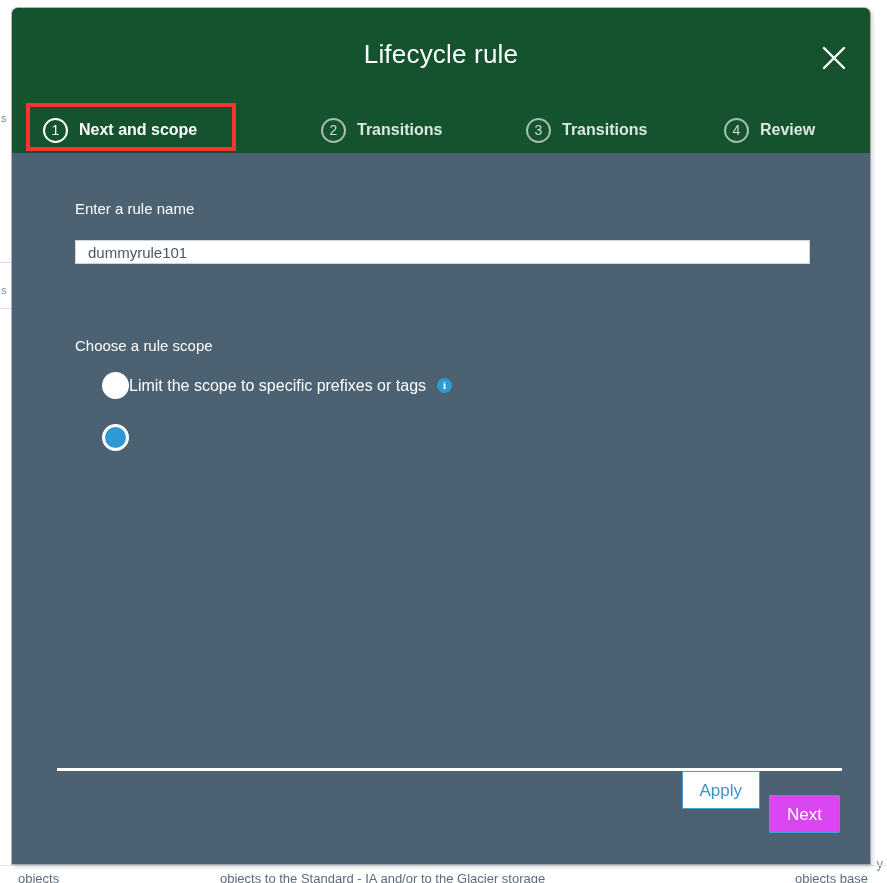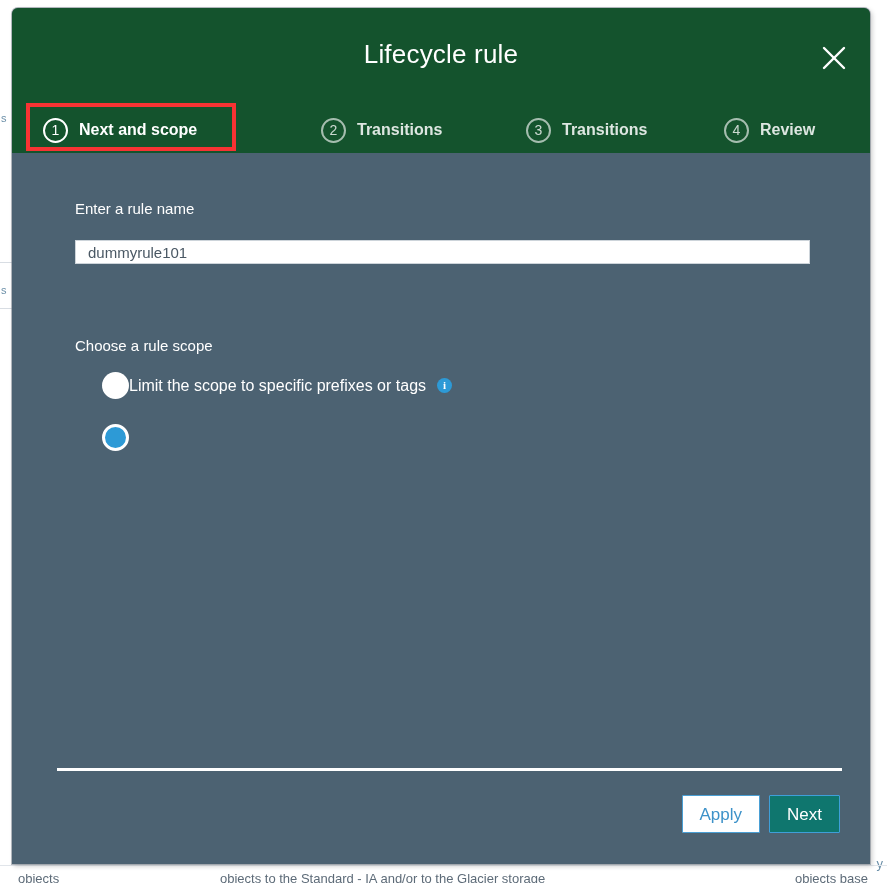--- a/index.html
+++ b/index.html
@@ -273,23 +273,24 @@
     cursor: pointer;
     box-sizing: border-box;
     border-radius: 1px;
   }
   .btn-cancel {
     background: #ffffff;
     color: #3d92c9;
     border: 1px solid #4a9fd4;
   }
   .btn-next {
-    background: #0f766e;
+    background: #d946ef;
     color: #ffffff;
     border: 1px solid #3f9fd8;
+    margin-top: 24px;
   }
 </style>
 </head>
 <body>
 
 <div class="page-bg">
   <div class="bg-left-rule" style="top:262px"></div>
   <div class="bg-left-rule" style="top:308px"></div>
   <div class="bg-left-glyph" style="top:284px">s</div>
   <div class="bg-left-glyph" style="top:112px">s</div>

